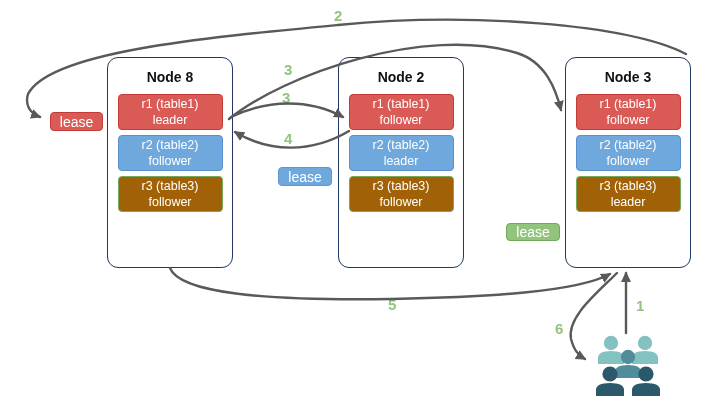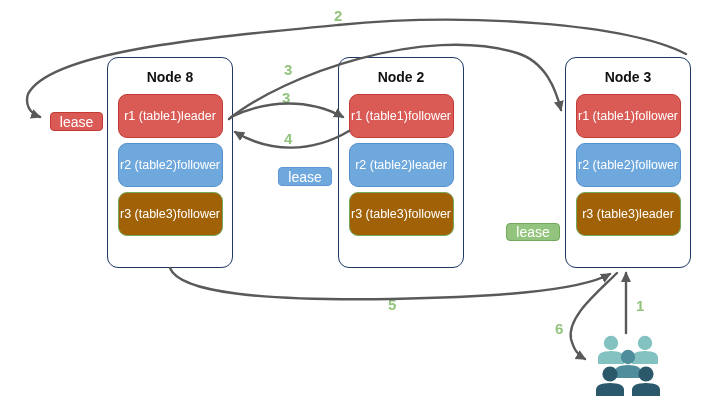--- a/index.html
+++ b/index.html
@@ -9,22 +9,22 @@
   }
   .node {
     position:absolute; top:57px; height:211px; width:126px;
     background:#ffffff; border:1.6px solid #1F3864; border-radius:11px;
     box-sizing:border-box; display:flex; flex-direction:column; align-items:center;
   }
   .node-title {
     margin-top:11px; margin-bottom:9px; font-size:14px; font-weight:bold; color:#111111;
   }
   .replica {
-    width:105px; height:44px; margin-top:0; border-radius:9px; box-sizing:border-box;
-    display:flex; align-items:center; justify-content:center;
+    width:105px; height:36px; margin-top:0; border-radius:4px; box-sizing:border-box;
+    display:flex; flex-direction:column; align-items:center; justify-content:center;
     color:#ffffff; font-size:12.5px; line-height:1.28; text-align:center;
   }
   .replica + .replica { margin-top:5px; }
   .c-red   { background:#DA5B56; border:1.6px solid #C23B35; }
   .c-blue  { background:#6FA8DC; border:1.6px solid #5691CE; }
   .c-green { background:#a16207; border:1.6px solid #74A85C; }
   .lease {
     position:absolute; box-sizing:border-box; border-radius:4px;
     color:#ffffff; font-size:14px; display:flex; align-items:center; justify-content:center;
   }

